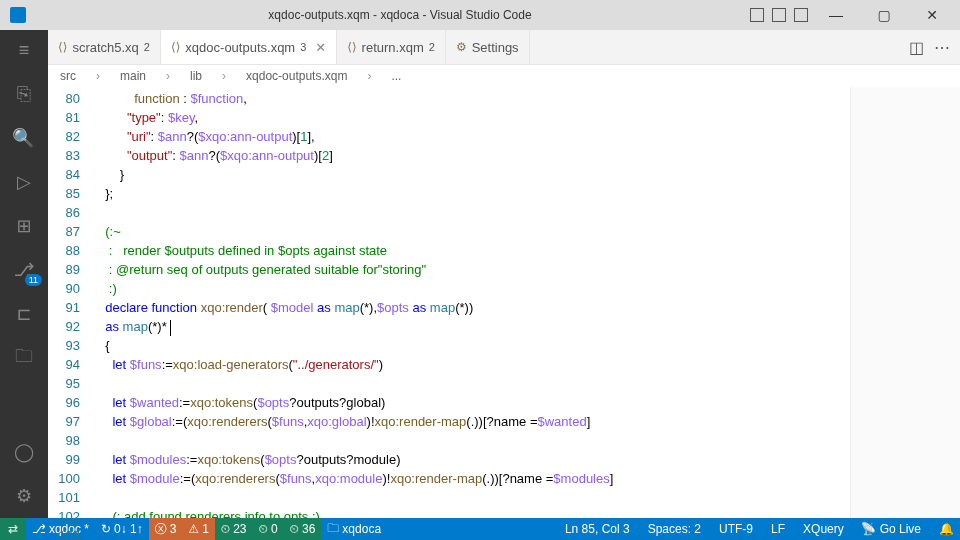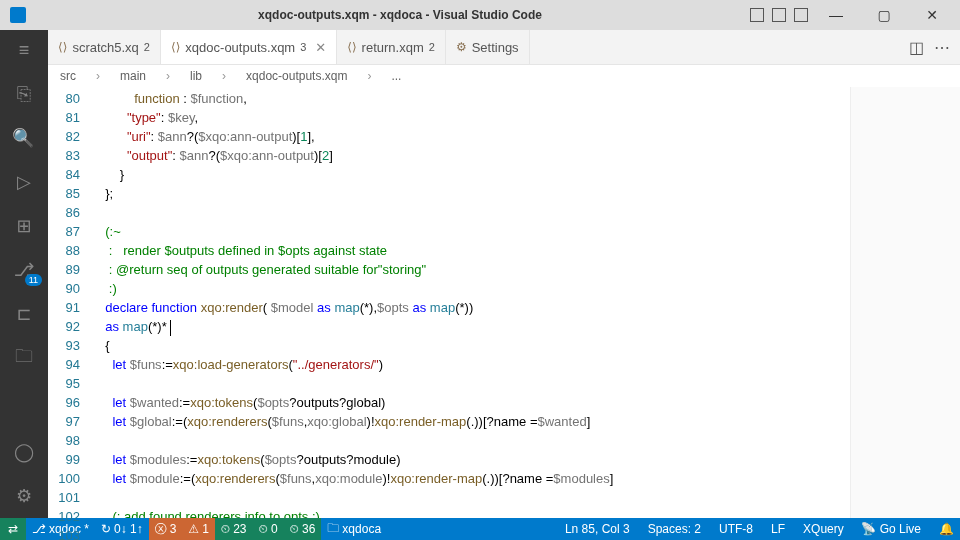--- a/index.html
+++ b/index.html
@@ -1,20 +1,20 @@
 <!DOCTYPE html>
 <html><head>
 <meta charset="utf-8">
 <style>
 * { margin: 0; padding: 0; box-sizing: border-box; font-family: "Segoe UI", -apple-system, sans-serif; }
 body { width: 960px; height: 540px; overflow: hidden; background: #fff; display: flex; flex-direction: column; }
 .titlebar { height: 30px; background: #ddd; display: flex; align-items: center; justify-content: space-between; font-size: 12px; color: #333; }
 .titlebar-left { width: 50px; display: flex; align-items: center; padding-left: 10px; }
 .vscode-icon { width: 16px; height: 16px; background: #007acc; border-radius: 2px; }
-.titlebar-center { flex: 1; text-align: center; font-weight: bold; }
+.titlebar-center { flex: 1; text-align: center; }
 .titlebar-right { display: flex; align-items: center; gap: 8px; padding-right: 8px; }
 .titlebar-icon { width: 14px; height: 14px; border: 1px solid #555; display: inline-block; }
 .win-btn { width: 40px; height: 28px; display: flex; align-items: center; justify-content: center; font-size: 14px; cursor: pointer; }
 
 .main { flex: 1; display: flex; min-height: 0; }
 .activitybar { width: 48px; background: #333; display: flex; flex-direction: column; align-items: center; padding-top: 8px; gap: 20px; color: #858585; position: relative; }
 .activitybar .act-icon { width: 24px; height: 24px; display: flex; align-items: center; justify-content: center; font-size: 18px; cursor: pointer; position: relative; }
 .badge { position: absolute; bottom: -4px; right: -6px; background: #007acc; color: #fff; border-radius: 8px; font-size: 9px; padding: 1px 4px; }
 .activitybar-bottom { margin-top: auto; margin-bottom: 10px; display: flex; flex-direction: column; gap: 20px; align-items: center; }
 
@@ -43,21 +43,21 @@
 .statusbar-right { margin-left: auto; display: flex; align-items: flex-end; height: 100%; gap: 6px; }
 .sb-item { padding: 0 6px; display: flex; align-items: center; gap: 3px; height: 100%; cursor: pointer; }
 .sb-remote { background: #16825d; padding: 0 8px; }
 .sb-err { background: #c63; }
 .sb-clock { background: #16825d; }
 
 
 .c-str { color: #a31515; }
 .c-key { color: #0000ff; }
 .c-fn  { color: #795e26; }
-.c-var { color: #737373; }
+.c-var { color: #8b5cf6; }
 .c-op  { color: #000; }
 .c-cmt { color: #008000; }
 .c-num { color: #098658; }
 .c-type{ color: #267f99; }
 .cursor-line { display: inline-block; width: 1px; height: 16px; background: #000; vertical-align: middle; }
 </style>
 </head>
 <body>
 
 <div class="titlebar">
@@ -193,19 +193,19 @@
     <div class="sb-item sb-err">ⓧ <span>3</span></div>
     <div class="sb-item sb-err">⚠ <span>1</span></div>
     <div class="sb-item sb-clock">⏲ <span>23</span></div>
     <div class="sb-item sb-clock">⏲ <span>0</span></div>
     <div class="sb-item sb-clock">⏲ <span>36</span></div>
     <div class="sb-item">🗀 <span>xqdoca</span></div>
   </div>
   <div class="statusbar-right">
     <div class="sb-item">Ln 85, Col 3</div>
     <div class="sb-item">Spaces: 2</div>
-    <div class="sb-item">UTF-8</div>
+    <div class="sb-item">UTF-9</div>
     <div class="sb-item">LF</div>
     <div class="sb-item">XQuery</div>
     <div class="sb-item">📡 <span>Go Live</span></div>
     <div class="sb-item">🔔</div>
   </div>
 </div>
 
 </body></html>

